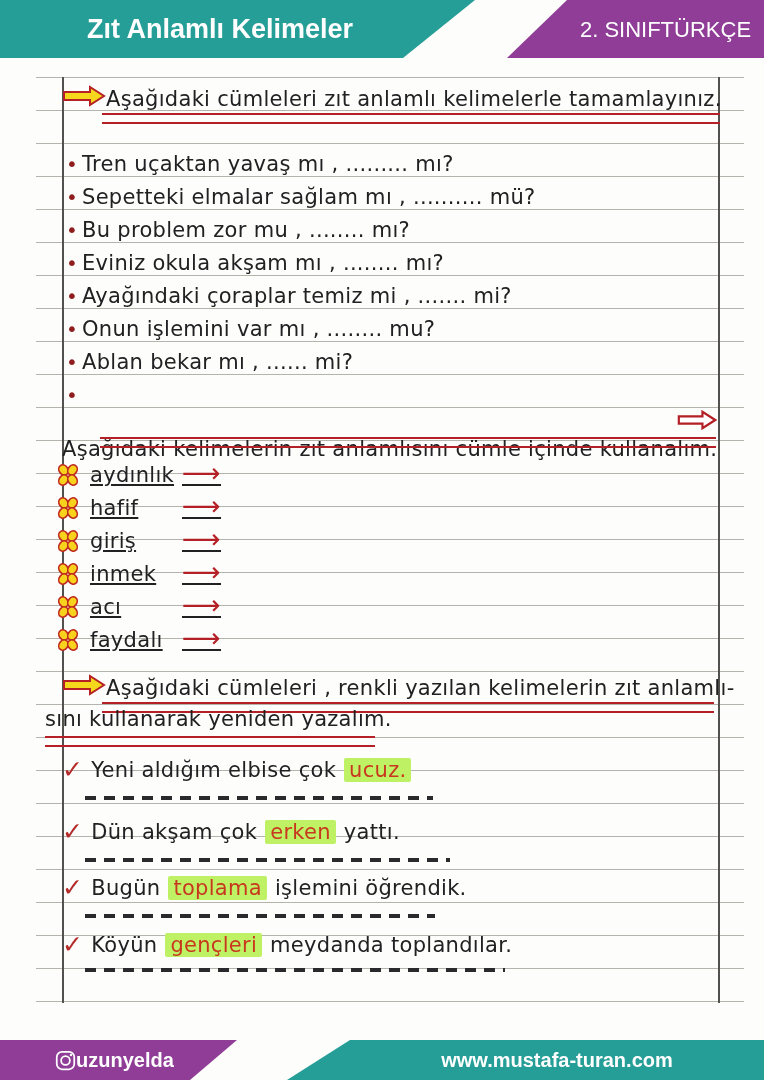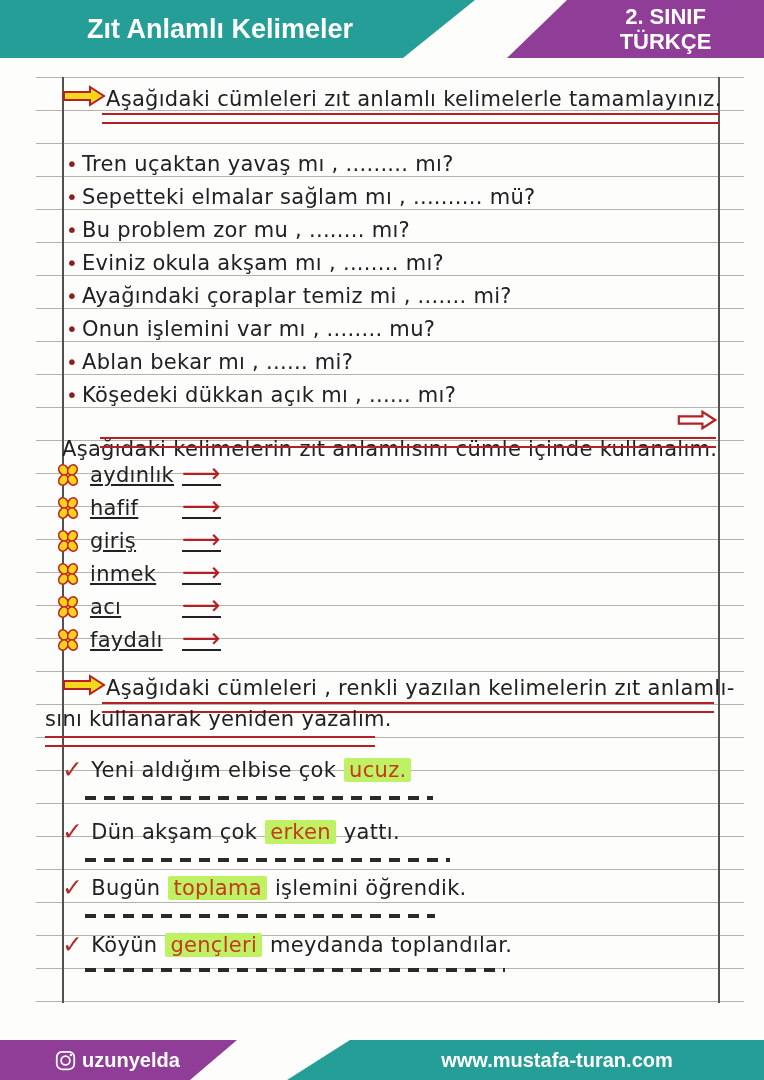--- a/index.html
+++ b/index.html
@@ -10,28 +10,28 @@
   .banner{position:absolute;left:0;right:0;}
   .hdr{top:0;height:58px;}
   .hdr-teal{position:absolute;inset:0;background:#259e97;
             clip-path:polygon(0 0,475px 0,403px 100%,0 100%);}
   .hdr-purple{position:absolute;inset:0;background:#8f3d97;
             clip-path:polygon(567px 0,100% 0,100% 100%,507px 100%);}
   .hdr-title{position:absolute;left:0;top:0;width:440px;height:58px;display:flex;
              align-items:center;justify-content:center;color:#fff;
              font-family:"Liberation Sans",sans-serif;font-weight:bold;font-size:27px;}
   .hdr-badge{position:absolute;left:567px;right:0;top:0;height:58px;display:flex;
-             flex-direction:column;align-items:center;justify-content:center;color:#fff;
-             font-family:"Liberation Sans",sans-serif;font-weight:bold;font-size:22px;line-height:25px;}
+             flex-direction:row;align-items:center;justify-content:center;color:#fff;
+             font-family:"Liberation Sans",sans-serif;font-weight:normal;font-size:22px;line-height:25px;}
   .ftr{top:1040px;height:40px;}
   .ftr-purple{position:absolute;inset:0;background:#8f3d97;
             clip-path:polygon(0 0,237px 0,190px 100%,0 100%);}
   .ftr-teal{position:absolute;inset:0;background:#259e97;
             clip-path:polygon(350px 0,100% 0,100% 100%,287px 100%);}
-  .ftr-left{position:absolute;left:55px;top:0;height:40px;display:flex;align-items:center;gap:6px;
+  .ftr-left{position:absolute;left:55px;top:0;height:40px;display:flex;align-items:center;
             color:#fff;font-family:"Liberation Sans",sans-serif;font-weight:bold;font-size:20px;}
   .ftr-right{position:absolute;left:350px;right:0;top:0;height:40px;display:flex;align-items:center;
             justify-content:center;color:#fff;font-family:"Liberation Sans",sans-serif;
             font-weight:bold;font-size:20px;}
 
   
   .rules{position:absolute;left:36px;width:708px;top:77px;height:926px;
          background:repeating-linear-gradient(to bottom,#b6b3ac 0 1px,transparent 1px 33px);}
   .vline{position:absolute;top:77px;height:926px;width:2px;background:#53514d;}
   .vline.l{left:62px;} .vline.r{left:718px;}
@@ -110,21 +110,20 @@
       <div class="q-row hw">
         <span class="q-bullet">•</span>
         <span>Onun işlemini var mı , ........ mu?</span>
       </div>
       <div class="q-row hw">
         <span class="q-bullet">•</span>
         <span>Ablan bekar mı , ...... mi?</span>
       </div>
       <div class="q-row hw">
         <span class="q-bullet">•</span>
-        <span>Köşedeki dükkan açık mı , ...... mı?</span>
       </div>
     </div>
 
   <div class="heading hw" style="top:408px;flex-direction:column;">
     <span class="arr">
       <svg width="40" height="24" viewBox="0 0 44 24">
           <path d="M2 8 L28 8 L28 3 L42 12 L28 21 L28 16 L2 16 Z" fill="#ffffff" stroke="#b42025" stroke-width="2.4"></path>
         </svg>
     </span>
     <span class="txt">Aşağıdaki kelimelerin zıt anlamlısını cümle içinde kullanalım.</span>

